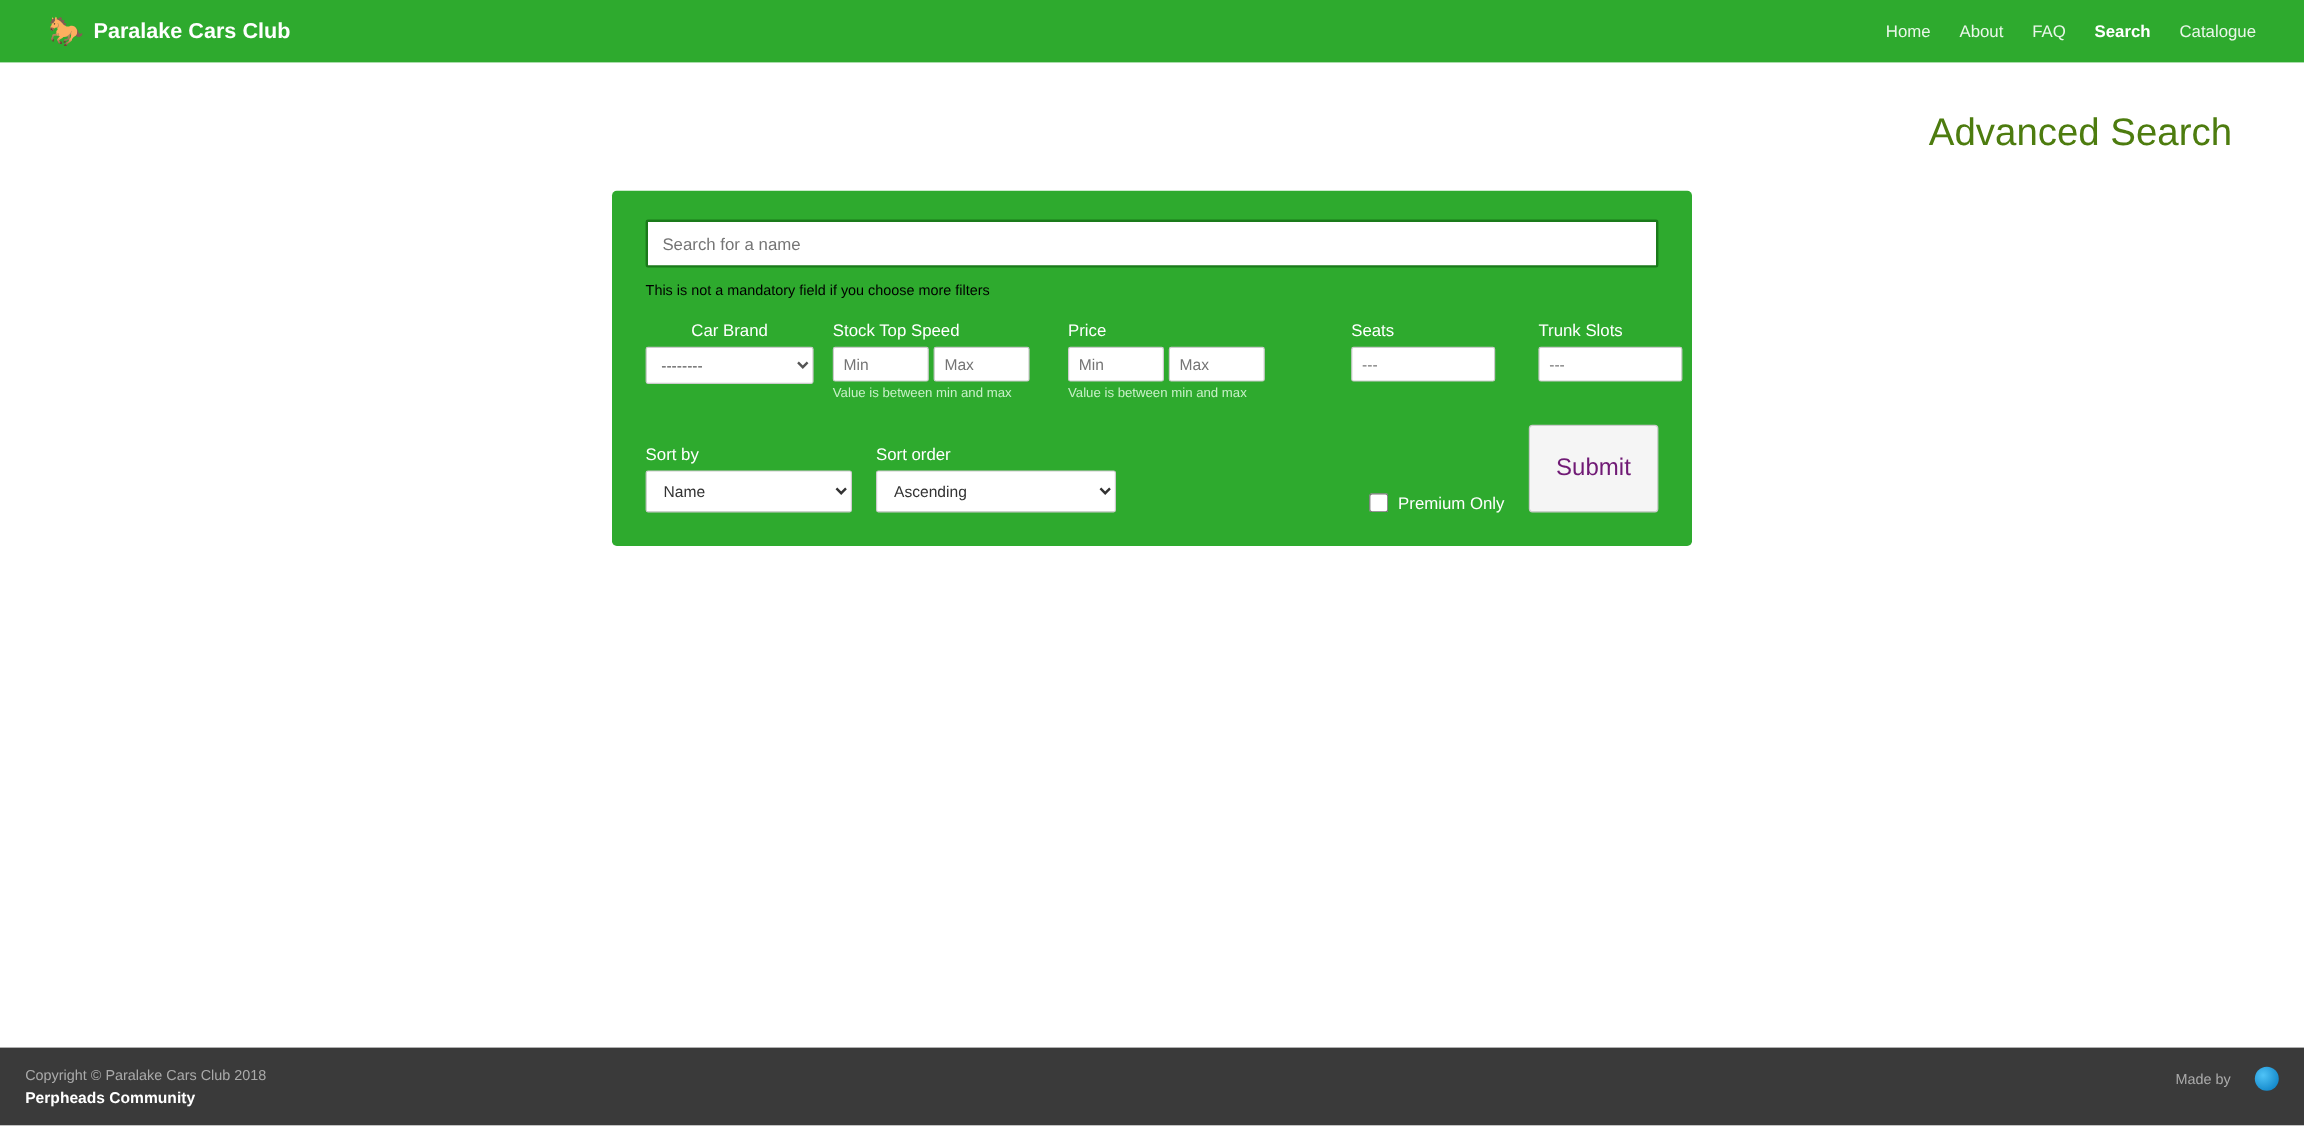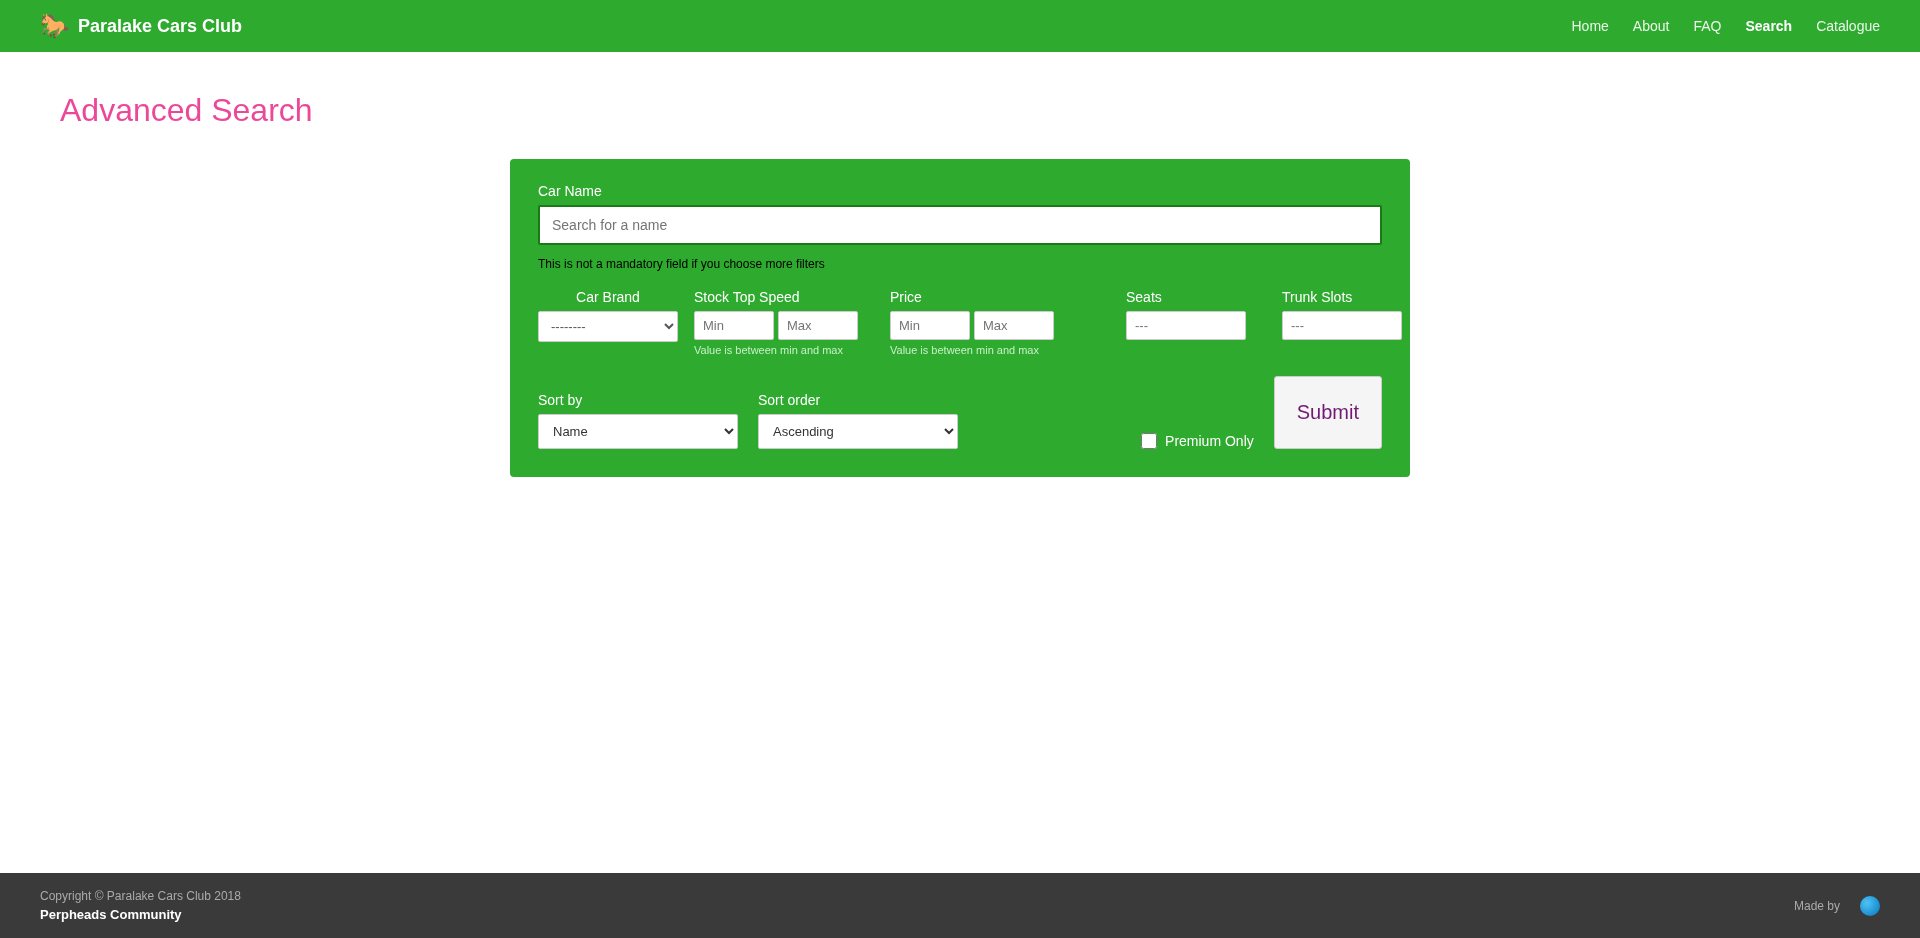--- a/index.html
+++ b/index.html
@@ -60,22 +60,23 @@
 
     
     main {
       flex: 1;
       padding: 40px 60px;
     }
 
     h1 {
       font-size: 32px;
       font-weight: 400;
-      color: #ec4899;
+      color: #4d7c0f;
       margin-bottom: 30px;
+      text-align: right;
     }
 
     
     .search-panel {
       background: #2eaa2e;
       border-radius: 4px;
       padding: 24px 28px 28px 28px;
       max-width: 900px;
       margin: 0 auto;
     }
@@ -176,21 +177,21 @@
       flex-direction: column;
     }
 
     .sort-group select {
       padding: 8px 10px;
       font-size: 13px;
       border: 1px solid #ccc;
       border-radius: 2px;
       background: #fff;
       color: #333;
-      width: 200px;
+      width: 172px;
       cursor: pointer;
     }
 
     .sort-group.sort-order select {
       width: 200px;
     }
 
     .premium-check {
       display: flex;
       align-items: center;
@@ -212,24 +213,24 @@
       padding: 24px 22px;
       font-size: 20px;
       color: #701a75;
       cursor: pointer;
     }
 
     
     footer {
       background: #3a3a3a;
       color: #aaa;
-      padding: 16px 40px;
+      padding: 16px 21px;
       display: flex;
       justify-content: space-between;
-      align-items: center;
+      align-items: flex-start;
       font-size: 12px;
     }
 
     .footer-left {
       display: flex;
       flex-direction: column;
       gap: 4px;
     }
 
     .footer-community {
@@ -292,21 +293,20 @@
     <a href="#">Catalogue</a>
   </div>
 </nav>
 
 <main>
   <h1>Advanced Search</h1>
 
   <div class="search-panel">
 
     <div class="car-name-section">
-      <div class="field-label">Car Name</div>
       <input type="text" class="car-name-input" placeholder="Search for a name" style="">
       <div class="hint-text">This is not a mandatory field if you choose more filters</div>
     </div>
 
     <div class="filters-row">
 
       <div class="filter-group brand">
         <div class="field-label">Car Brand</div>
         <div class="filter-inputs">
           <select>

